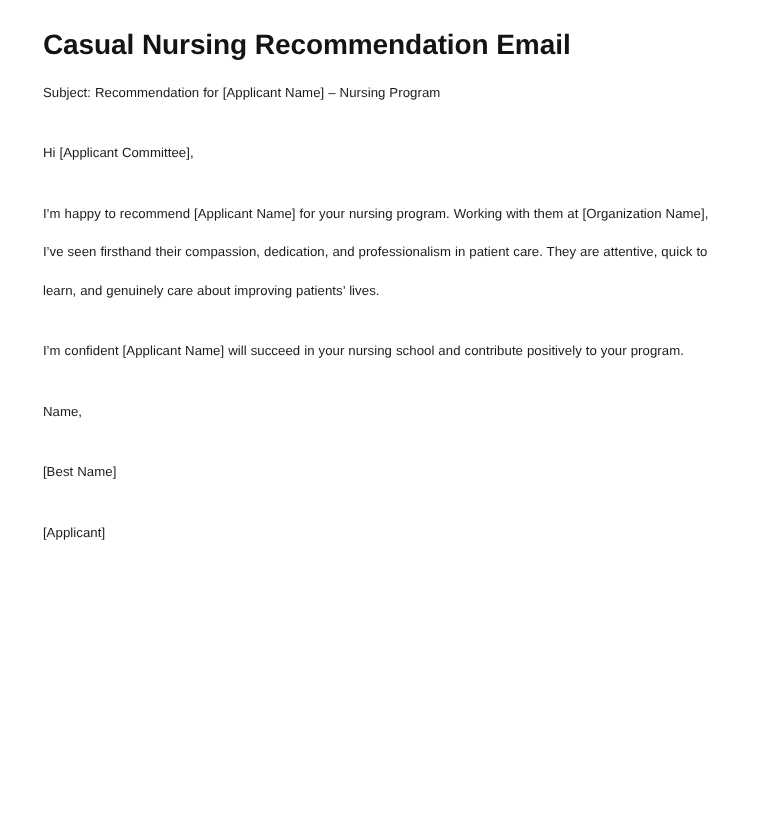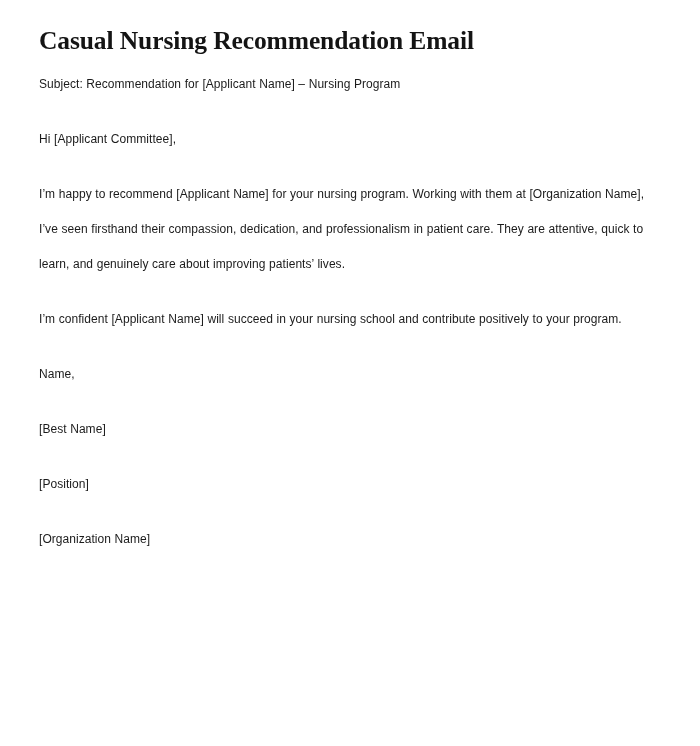--- a/index.html
+++ b/index.html
@@ -21,21 +21,21 @@
     height: 746px;
     box-sizing: border-box;
     background: #ffffff;
     padding: 0 45px 0 39px;
     position: relative;
   }
 
   .doc-title {
     margin: 0;
     padding-top: 24px;
-    font-family: Liberation Serif, serif;
+    font-family: Liberation Sans, sans-serif;
     font-size: 25.5px;
     font-weight: 700;
     line-height: 34px;
     letter-spacing: -0.1px;
     color: #141414;
   }
 
   .body-block {
     margin-top: 9px;
   }
@@ -74,18 +74,17 @@
     <p class="para short">Hi [Applicant Committee],</p>
 
     <p class="para">I’m happy to recommend [Applicant Name] for your nursing program. Working with them at [Organization Name], I’ve seen firsthand their compassion, dedication, and professionalism in patient care. They are attentive, quick to learn, and genuinely care about improving patients’ lives.</p>
 
     <p class="para">I’m confident [Applicant Name] will succeed in your nursing school and contribute positively to your program.</p>
 
     <p class="para short">Name,</p>
 
     <p class="para short">[Best Name]</p>
 
-    <p class="para short">[Position]</p>
+    <p class="para short">[Applicant]</p>
 
-    <p class="para short">[Organization Name]</p>
 
   </div>
 </div>
 
 </body></html>

